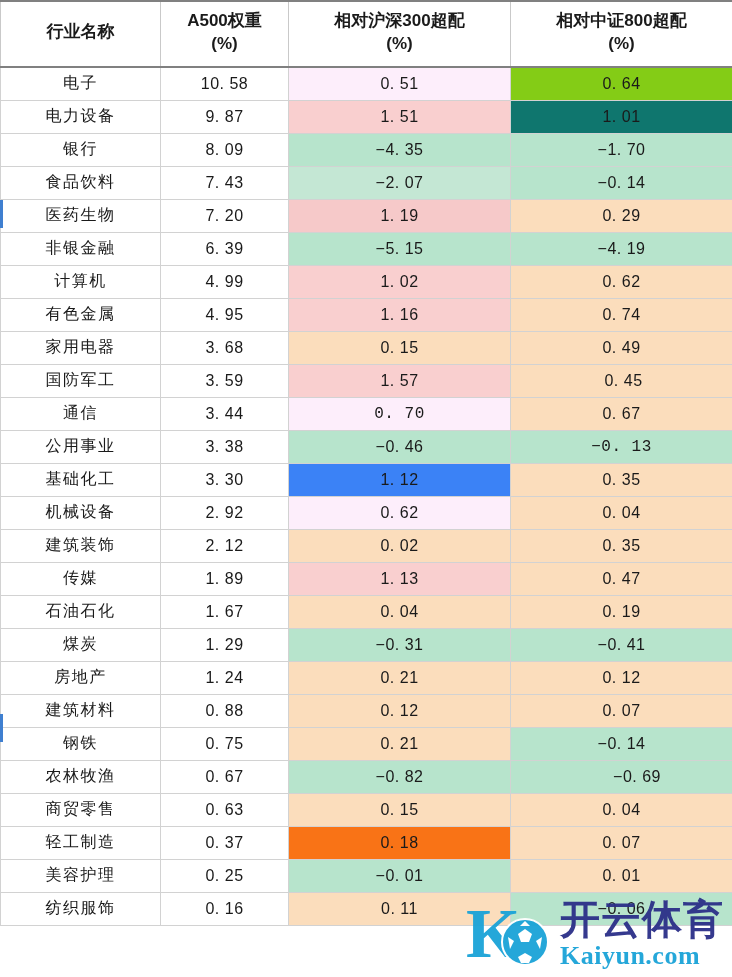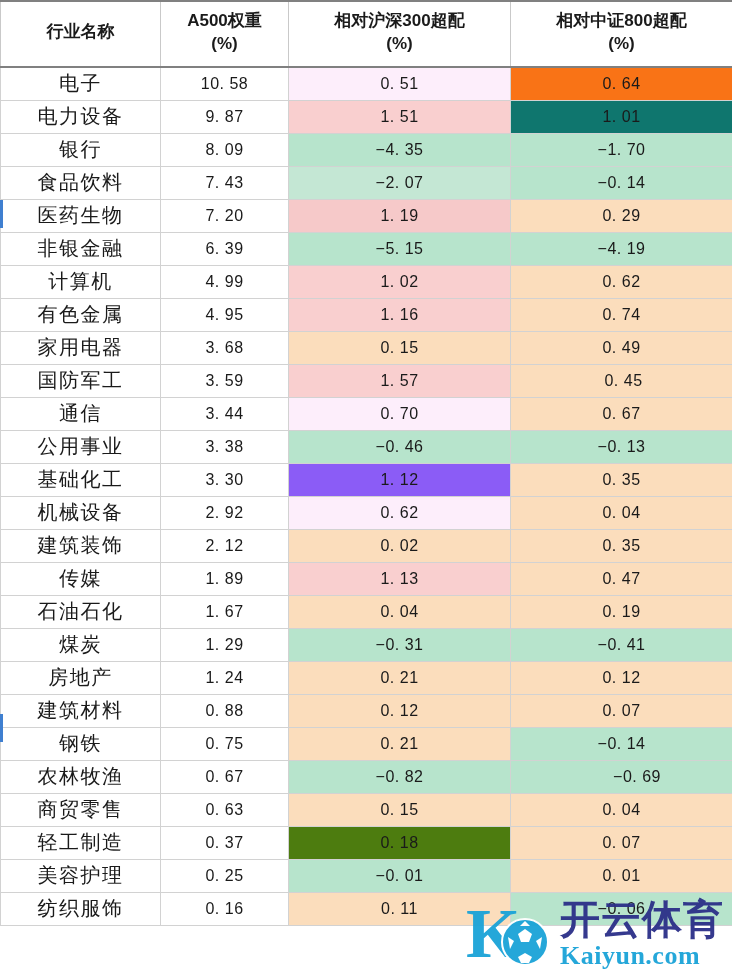--- a/index.html
+++ b/index.html
@@ -44,21 +44,21 @@
     font-size: 16px;
     color: #1a1a1a;
     text-align: center;
     height: 32px;
     padding: 0 4px;
     letter-spacing: 0.5px;
     white-space: nowrap;
   }
   tbody td.name {
     letter-spacing: 1.5px;
-    font-size: 20px;
+    font-size: 16px;
   }
   tbody tr:last-child td {
     border-bottom: 1px solid #d2d2d2;
   }
 
   
   .watermark {
     position: absolute;
     right: 8px;
     bottom: 6px;
@@ -144,21 +144,21 @@
         <span>相对中证800超配</span>
         <span class="hdr-line2">(%)</span>
       </th>
     </tr>
   </thead>
   <tbody id="table-body">
       <tr>
         <td class="name">电子</td>
         <td>10. 58</td>
         <td style="background: rgb(253, 238, 251);">0. 51</td>
-        <td style="background: #f97316;">0. 64</td>
+        <td style="background: #84cc16;">0. 64</td>
       </tr>
       <tr>
         <td class="name">电力设备</td>
         <td>9. 87</td>
         <td style="background: rgb(249, 207, 207);">1. 51</td>
         <td style="background: #0f766e; margin-top: 24px;">1. 01</td>
       </tr>
       <tr>
         <td class="name">银行</td>
         <td>8. 09</td>
@@ -203,33 +203,33 @@
       </tr>
       <tr>
         <td class="name">国防军工</td>
         <td>3. 59</td>
         <td style="background: rgb(249, 207, 207);">1. 57</td>
         <td style="background: rgb(251, 221, 188); padding-left: 8px;">0. 45</td>
       </tr>
       <tr>
         <td class="name">通信</td>
         <td>3. 44</td>
-        <td style="background: rgb(253, 238, 251);">0. 70</td>
+        <td style="background: rgb(253, 238, 251); font-family: Liberation Mono, monospace;">0. 70</td>
         <td style="background: rgb(251, 221, 188);">0. 67</td>
       </tr>
       <tr>
         <td class="name">公用事业</td>
         <td>3. 38</td>
         <td style="background: rgb(183, 228, 204);">−0. 46</td>
-        <td style="background: rgb(183, 228, 204);">−0. 13</td>
+        <td style="background: rgb(183, 228, 204); font-family: Liberation Mono, monospace;">−0. 13</td>
       </tr>
       <tr>
         <td class="name">基础化工</td>
         <td>3. 30</td>
-        <td style="background: #8b5cf6;">1. 12</td>
+        <td style="background: #3b82f6;">1. 12</td>
         <td style="background: rgb(251, 221, 188);">0. 35</td>
       </tr>
       <tr>
         <td class="name">机械设备</td>
         <td>2. 92</td>
         <td style="background: rgb(253, 238, 251);">0. 62</td>
         <td style="background: rgb(251, 221, 188);">0. 04</td>
       </tr>
       <tr>
         <td class="name">建筑装饰</td>
@@ -281,21 +281,21 @@
       </tr>
       <tr>
         <td class="name">商贸零售</td>
         <td>0. 63</td>
         <td style="background: rgb(251, 221, 188);">0. 15</td>
         <td style="background: rgb(251, 221, 188);">0. 04</td>
       </tr>
       <tr>
         <td class="name">轻工制造</td>
         <td>0. 37</td>
-        <td style="background: #4d7c0f; margin-top: 26px;">0. 18</td>
+        <td style="background: #f97316; margin-top: 26px;">0. 18</td>
         <td style="background: rgb(251, 221, 188);">0. 07</td>
       </tr>
       <tr>
         <td class="name">美容护理</td>
         <td>0. 25</td>
         <td style="background: rgb(183, 228, 204);">−0. 01</td>
         <td style="background: rgb(251, 221, 188);">0. 01</td>
       </tr>
       <tr>
         <td class="name">纺织服饰</td>

